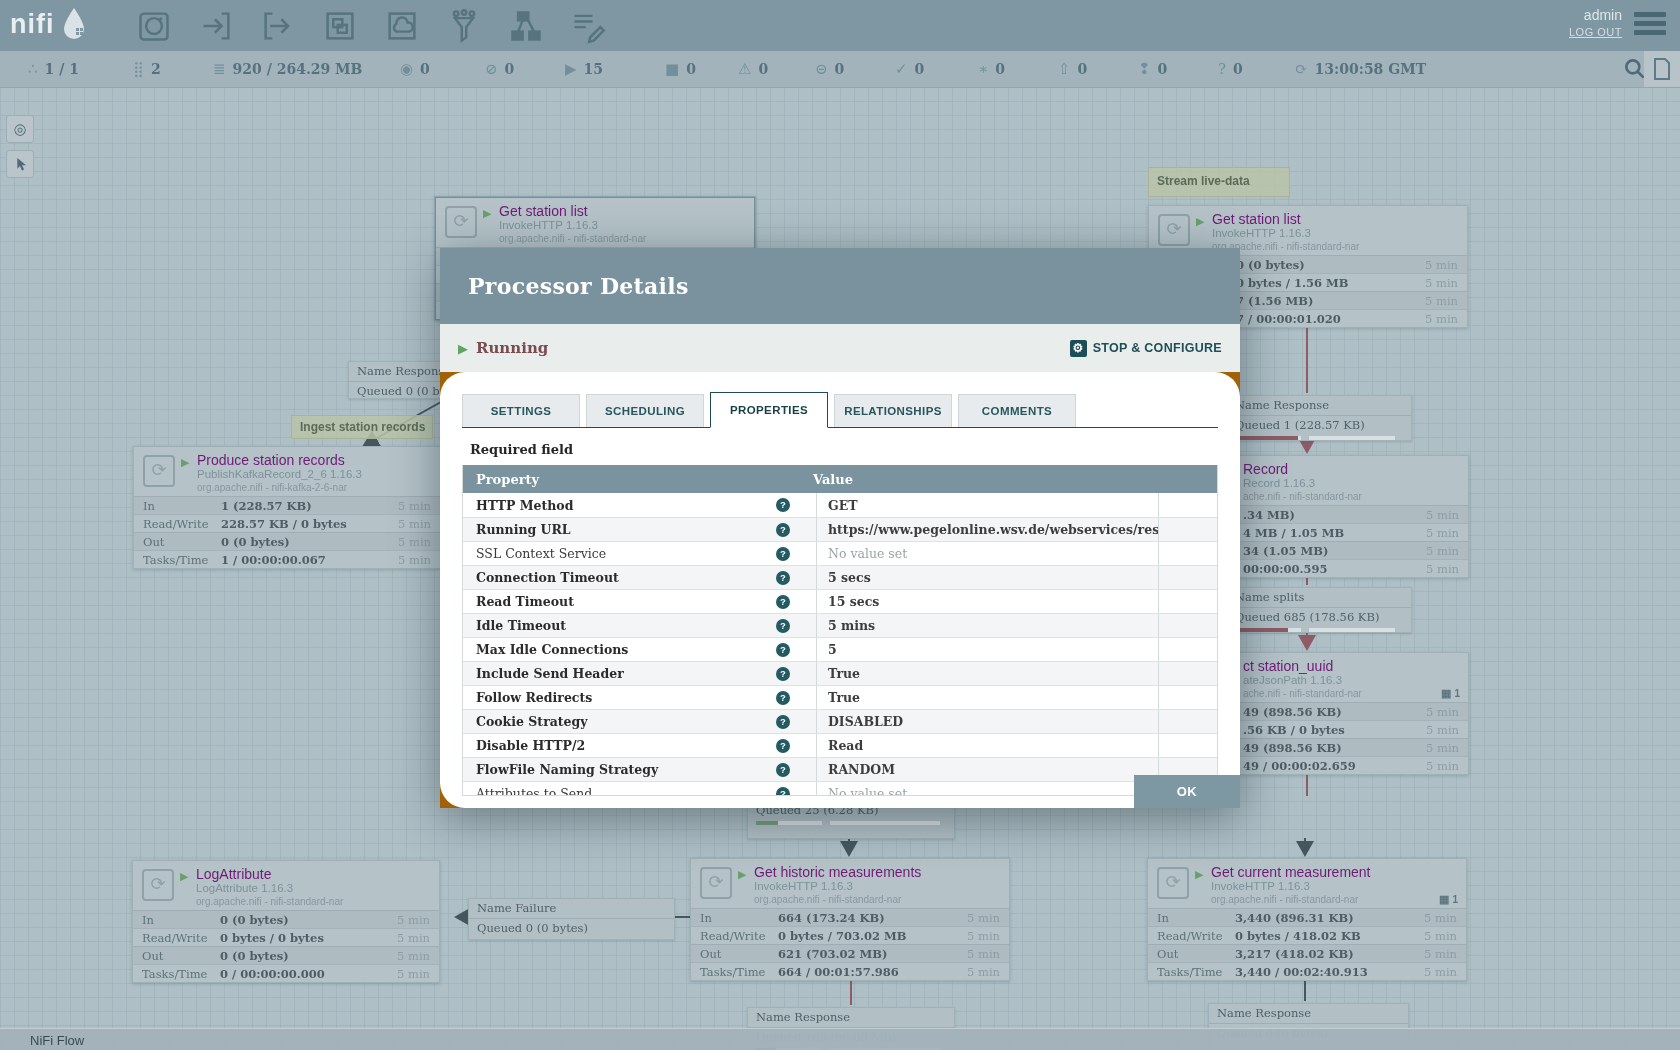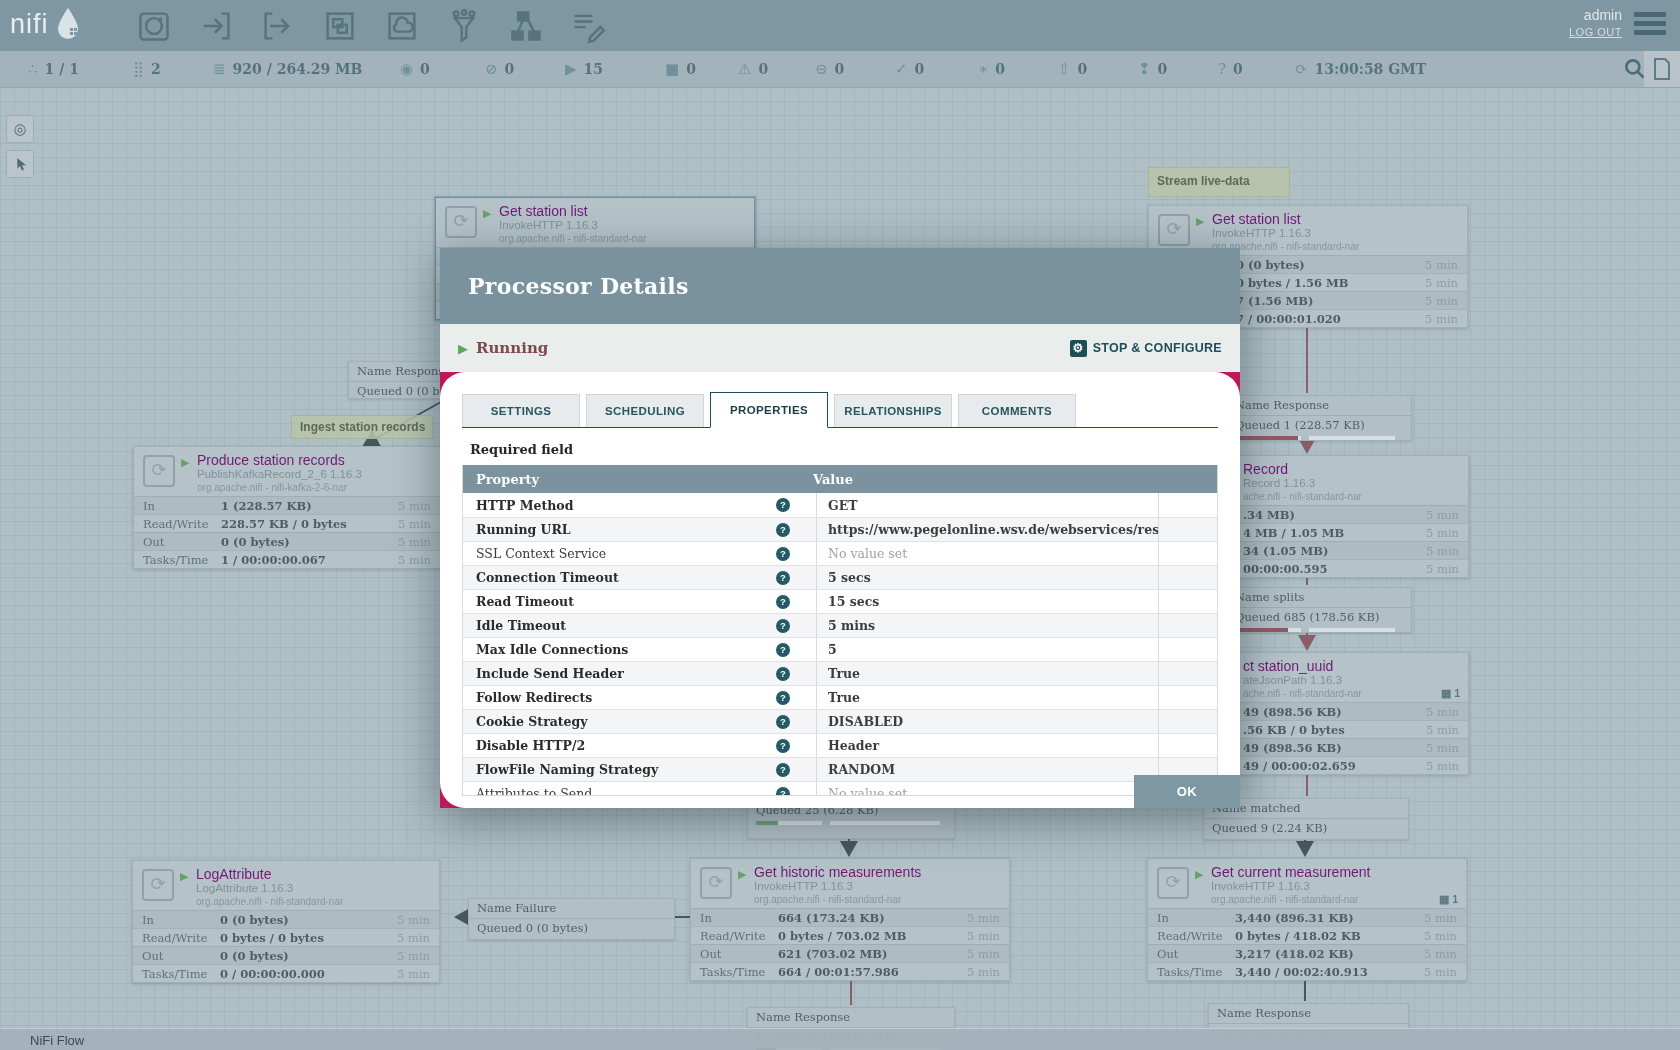--- a/index.html
+++ b/index.html
@@ -1,20 +1,20 @@
 <!DOCTYPE html>
 <html><head>
 <meta charset="utf-8">
 <style>
   html,body{margin:0;padding:0;width:1680px;height:1050px;overflow:hidden;
     font-family:"Liberation Sans",sans-serif;background:#aebfc6;}
   
   #appbar{position:absolute;left:0;top:0;width:1680px;height:51px;background:#7e97a2;z-index:3;}
   #logo{position:absolute;left:10px;top:6px;display:flex;align-items:center;}
-  #logo .word{font-size:27px;font-weight:normal;color:#e9eef0;letter-spacing:1px;}
+  #logo .word{font-size:27px;font-weight:bold;color:#e9eef0;letter-spacing:1px;}
   #logo svg{margin-left:4px;}
   .palette{position:absolute;left:135px;top:7px;display:flex;gap:24px;}
   .pi{width:38px;height:38px;display:flex;align-items:center;justify-content:center;cursor:grab;}
   .pi svg{stroke:#57747e;fill:none;stroke-width:2.2;}
   #userbox{position:absolute;right:58px;top:7px;text-align:right;}
   #userbox .usr{color:#dfe7ea;font-size:14px;}
   #userbox .lo{color:#d5dfe3;font-size:11px;letter-spacing:.5px;text-decoration:underline;cursor:pointer;margin-top:3px;}
   #burger{position:absolute;right:14px;top:12px;width:32px;cursor:pointer;}
   #burger div{height:5px;background:#4a6873;margin-bottom:4px;border-radius:1px;}
   
@@ -72,21 +72,21 @@
   
   .clabel{position:absolute;background:rgba(184,195,168,.85);border:1px solid #a9b496;z-index:2;
     font-size:12px;font-weight:bold;color:#5c6b58;padding:4px 8px;white-space:nowrap;}
   
   #breadcrumb{position:absolute;left:0;top:1028px;width:1680px;height:22px;
     background:rgba(163,178,186,.92);border-top:1px solid rgba(255,255,255,.35);z-index:4;
     display:flex;align-items:center;}
   #breadcrumb span{margin-left:30px;font-size:13px;color:#394a52;}
   
   #modal{position:absolute;left:440px;top:248px;width:800px;height:560px;z-index:10;
-    box-shadow:0 10px 44px rgba(20,35,42,.45);background:#be185d;}
+    box-shadow:0 10px 44px rgba(20,35,42,.45);background:#a16207;}
   #m-head{height:76px;background:#7a929e;display:flex;align-items:center;}
   #m-title{margin-left:28px;font-family:"DejaVu Serif",serif;font-weight:bold;font-size:22px;
     color:#ffffff;letter-spacing:.3px;}
   #m-status{height:48px;background:#e9edec;display:flex;align-items:center;padding:0 18px;}
   #m-status .tri{color:#5fa45f;font-size:13px;margin-right:8px;}
   #m-status .run{font-family:"DejaVu Serif",serif;font-weight:bold;font-size:15px;color:#7c4b51;}
   #m-status .spacer{flex:1;}
   .scicon{width:17px;height:17px;background:#1d4e58;color:#fff;font-size:12px;line-height:17px;
     text-align:center;border-radius:2px;margin-right:6px;}
   #m-stopcfg{display:flex;align-items:center;cursor:pointer;font-size:12.5px;font-weight:bold;
@@ -614,30 +614,20 @@
     <div class="qrow qname">Name splits</div>
     <div class="qrow">Queued 685 (178.56 KB)</div>
     <div class="qbars">
       <span class="qb">
           <i class="fill-maroon" style="width:80%"></i>
         </span>
         <span class="qb" style="width:86px"></span>
     </div>
   </div>
 
-  <div class="queue" style="left:1203px;top:711px;width:204px;height:40px">
-    <div class="qrow qname">Name matched</div>
-    <div class="qrow">Queued 9 (2.24 KB)</div>
-    <div class="qbars">
-      <span class="qb">
-          <i class="fill-maroon" style="width:88%"></i>
-        </span>
-        <span class="qb" style="width:90px"></span>
-    </div>
-  </div>
 
   <div class="queue" style="left:747px;top:920px;width:206px;height:43px">
     <div class="qrow qname">Name Response</div>
     <div class="qrow qfaintrow" style="color:#7b8f98">Queued 100 (90.08 MB)</div>
     <div class="qbars">
       <span class="qb">
           <i class="fill-maroon" style="width:30%"></i>
         </span>
         <span class="qb" style="width:110px"></span>
     </div>
@@ -773,21 +763,21 @@
             <span class="pvline"></span>
           <span class="pval set">DISABLED</span>
           <span class="pempty-col"></span>
         </div>
         <div class="prow">
           <span class="pname required">Disable HTTP/2</span>
           <span class="phelp">
               <span class="qmark">?</span>
             </span>
             <span class="pvline"></span>
-          <span class="pval set">Header</span>
+          <span class="pval set">Read</span>
           <span class="pempty-col"></span>
         </div>
         <div class="prow">
           <span class="pname required">FlowFile Naming Strategy</span>
           <span class="phelp">
               <span class="qmark">?</span>
             </span>
             <span class="pvline"></span>
           <span class="pval set">RANDOM</span>
           <span class="pempty-col"></span>

